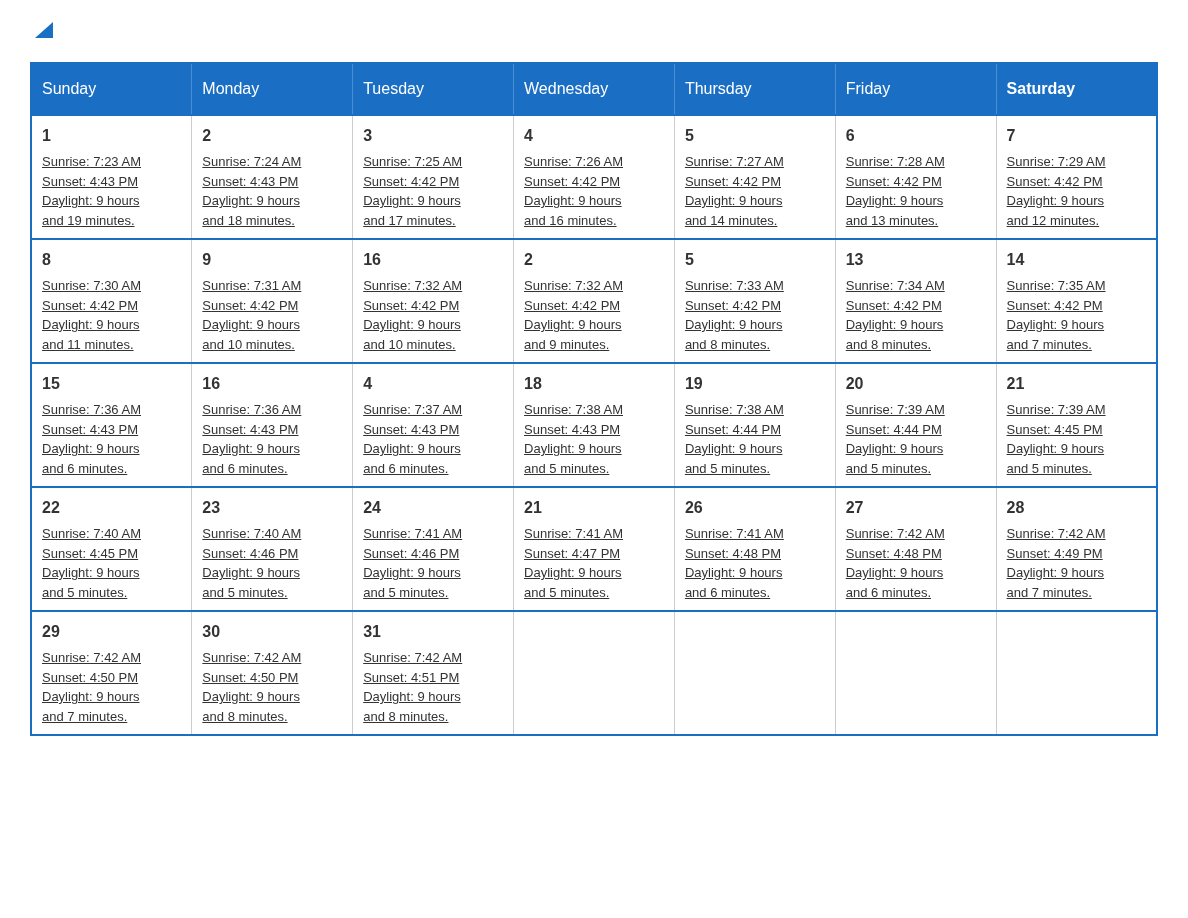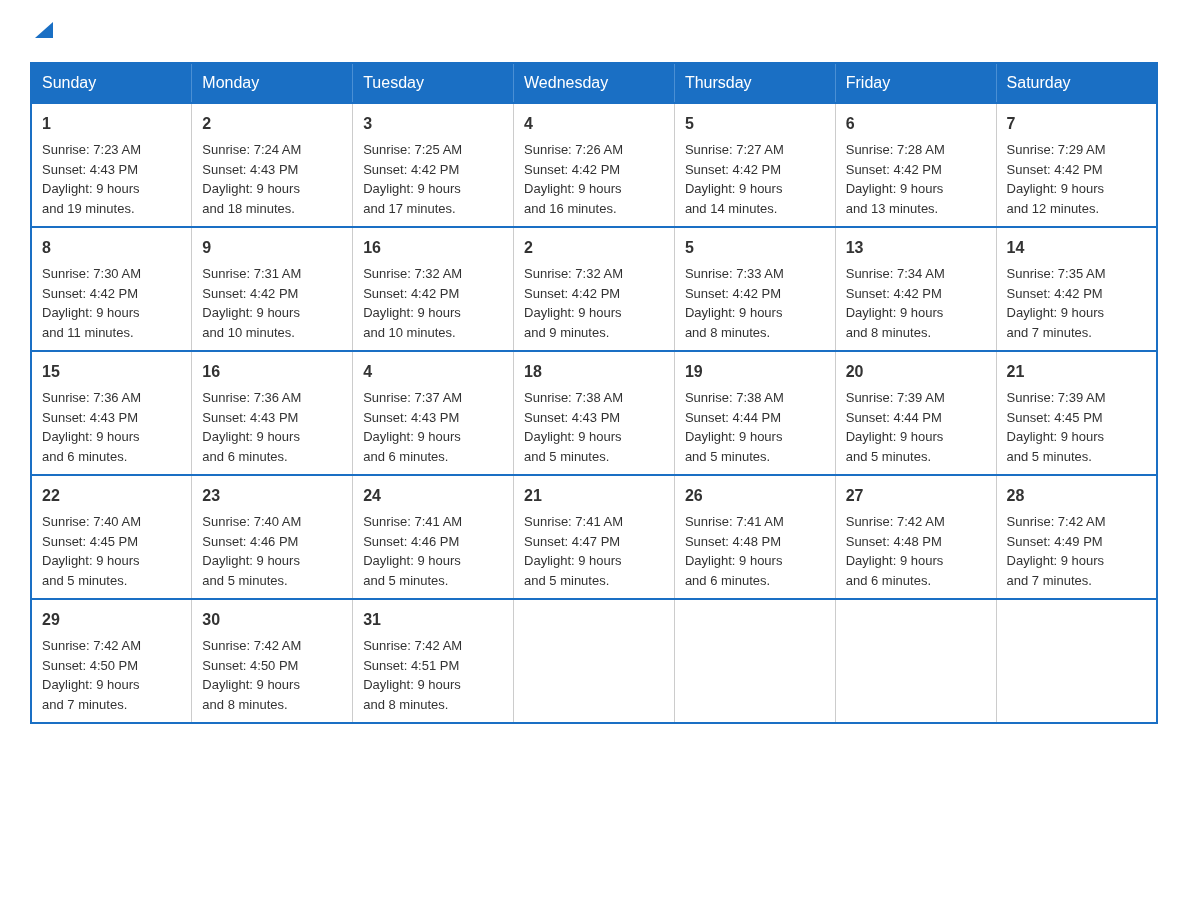--- a/index.html
+++ b/index.html
@@ -50,26 +50,27 @@
       border-collapse: collapse;
       border: 2px solid #1a6fc4;
     }
     thead tr {
       background-color: #1a6fc4;
     }
     thead th {
       color: #fff;
       font-size: 16px;
       font-weight: normal;
-      padding: 10px 10px;
+      padding: 16px 10px;
       text-align: left;
       border-right: 1px solid #4a8fd4;
     }
     thead th:last-child {
       border-right: none;
+      font-weight: bold;
     }
     tbody tr {
       border-top: 2px solid #1a6fc4;
     }
     tbody td {
       vertical-align: top;
       padding: 8px 10px;
       border-right: 1px solid #ccc;
       font-size: 13px;
       color: #333;
@@ -82,20 +83,21 @@
     }
     .day-number {
       font-size: 16px;
       font-weight: bold;
       display: block;
       margin-bottom: 4px;
     }
     .day-info {
       font-size: 13px;
       color: #333;
+      text-decoration: underline;
     }
   </style>
 </head>
 <body>
 
 <div class="header">
   <div class="logo">
     <div style="display:flex; flex-direction:column; line-height:1.1;">
       <div style="display:flex; align-items:center;">
         <span class="logo-text-general"></span>

